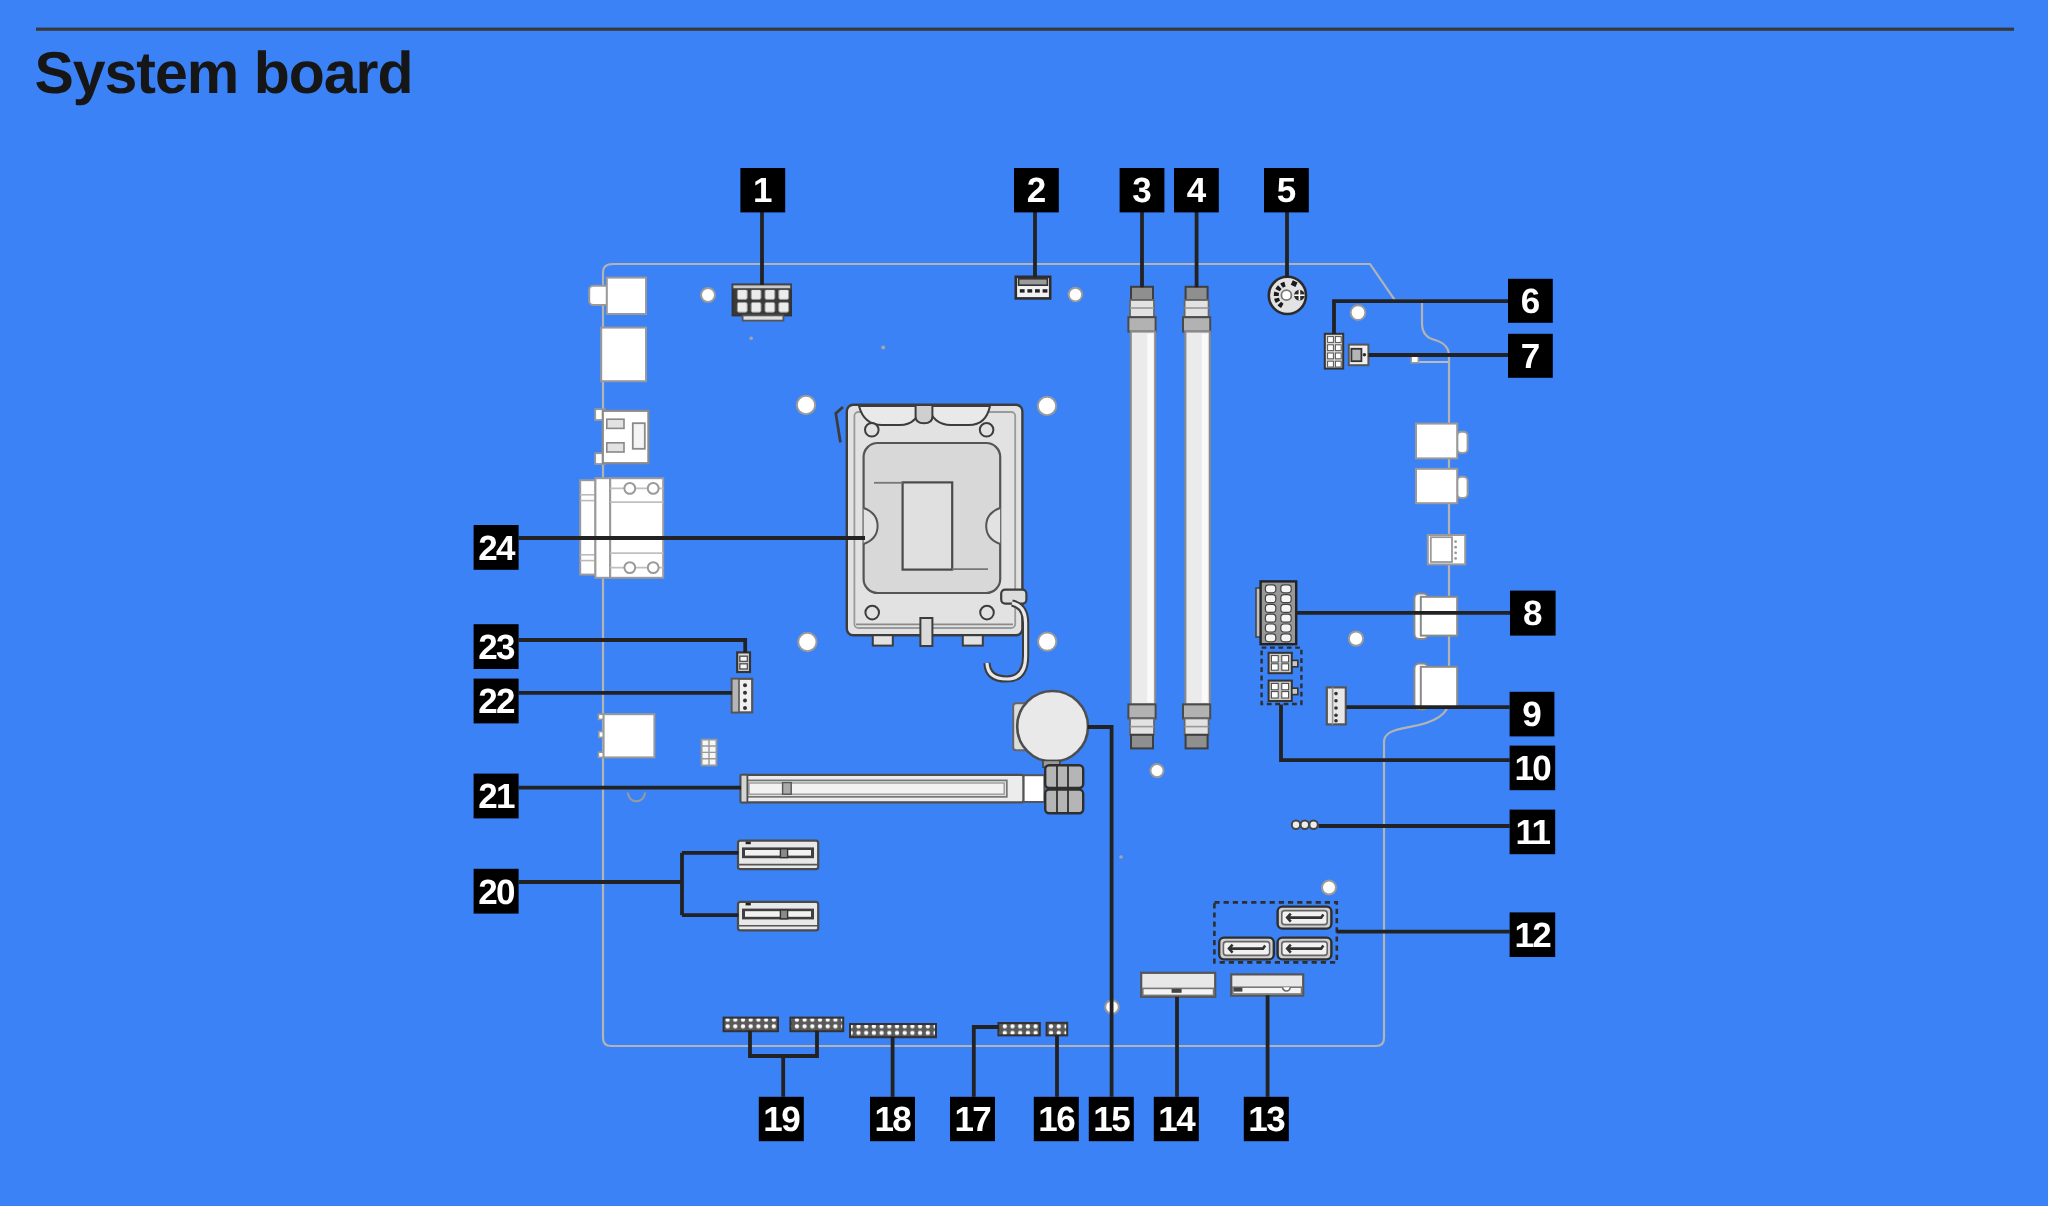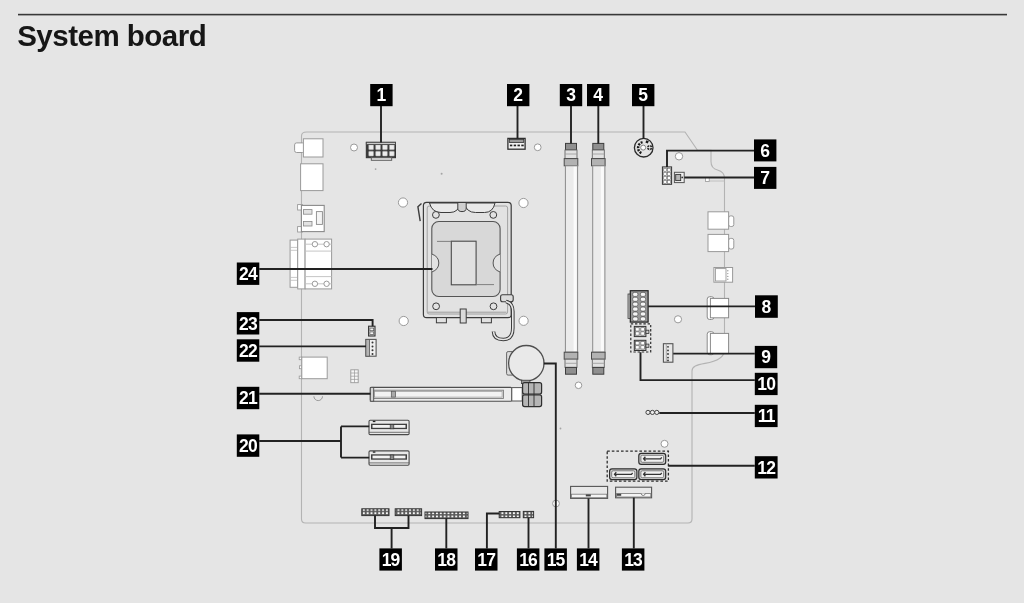--- a/index.html
+++ b/index.html
@@ -1,16 +1,16 @@
 <!DOCTYPE html>
 <html><head>
 <meta charset="utf-8">
 <style>
 html,body{margin:0;padding:0;background:#fff;}
-#page{position:relative;width:1024px;height:603px;background:#e5e5e5;font-family:"Liberation Sans",sans-serif;overflow:hidden;}
+#page{position:relative;width:1024px;height:603px;background:#3b82f6;font-family:"Liberation Sans",sans-serif;overflow:hidden;}
 svg{position:absolute;top:0;left:0;}
 </style>
 </head>
 <body>
 <div id="page">
 <svg width="1024" height="603" viewBox="0 0 1024 603">
 <defs>
 <pattern id="ph" width="3.85" height="3.3" patternUnits="userSpaceOnUse">
 <rect width="3.85" height="3.3" fill="#5a5a5a"></rect>
 <circle cx="1.9" cy="1.65" r="1.08" fill="#fdfdfd"></circle>

